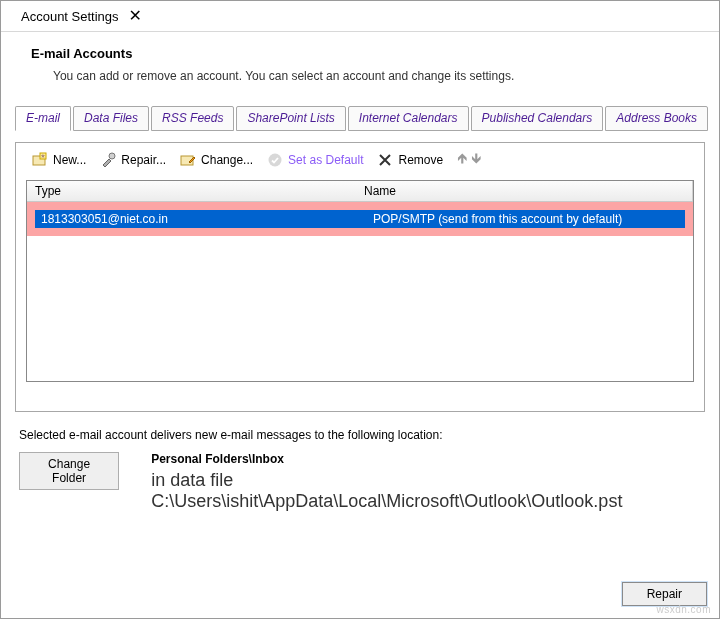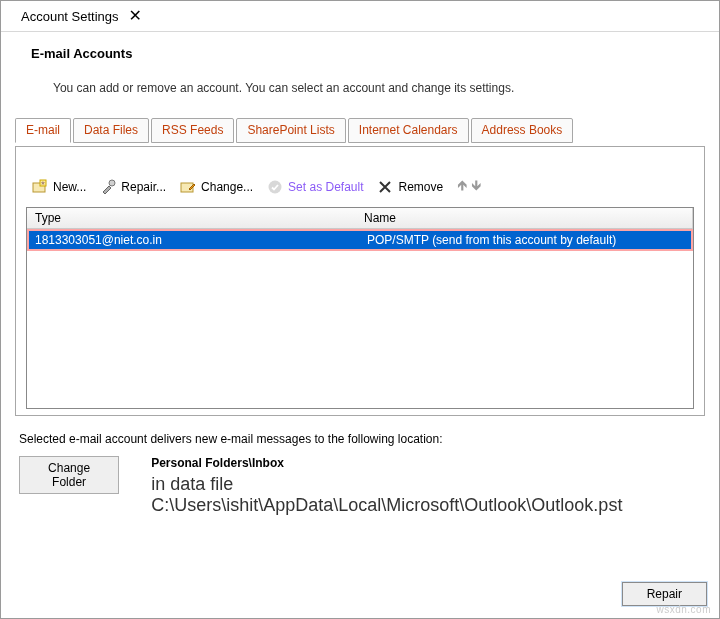--- a/index.html
+++ b/index.html
@@ -33,55 +33,56 @@
     padding: 4px 10px;
     cursor: pointer;
     line-height: 1;
   }
   .header-block {
     padding: 14px 14px 22px 30px;
   }
   .header-title {
     font-weight: bold;
     font-size: 13px;
-    margin-bottom: 20px;
+    margin-bottom: 8px;
   }
   .header-sub {
     padding-left: 22px;
     font-size: 12px;
     color: #333;
   }
   .tabs {
     display: flex;
     padding-left: 14px;
     border-bottom: none;
     position: relative;
     top: 1px;
   }
   .tab {
     border: 1px solid #a7a7a7;
     border-bottom: 1px solid #a7a7a7;
     padding: 4px 10px 5px 10px;
     margin-right: 2px;
     background: #fafafa;
     font-size: 12px;
-    color: #c2410c;
+    color: #4c1d95;
     cursor: pointer;
     border-radius: 2px 2px 0 0;
+    font-style: italic;
   }
   .tab.active {
     background: #fff;
     border-bottom: 1px solid #fff;
     position: relative;
     z-index: 2;
   }
   .tab-panel {
-    margin: 4px 14px 0 14px;
+    margin: 12px 14px 0 14px;
     border: 1px solid #a7a7a7;
-    padding: 26px 6px 10px 6px;
+    padding: 3px 6px 10px 6px;
     box-sizing: border-box;
     height: 270px;
     position: relative;
     background:#fff;
   }
   .toolbar {
     display: flex;
     align-items: center;
     gap: 2px;
     padding: 2px 4px 8px 4px;
@@ -127,21 +128,21 @@
   }
   .list-header .col {
     padding: 3px 8px;
     border-right: 1px solid #d0d0d0;
   }
   .col-name { flex: 0 0 320px; }
   .col-type { flex: 1 1 auto; border-right: none !important; }
   .list-body { flex: 1; overflow: auto; }
   .row {
     display: flex;
-    border: 2px solid #fca5a5;
+    border: 8px solid #fca5a5;
     background: #0063cf;
     color: #fff;
     font-size: 12px;
   }
   .row .cell {
     padding: 2px 6px;
     white-space: nowrap;
   }
   .cell-name { flex: 0 0 320px; }
   .cell-type { flex: 1 1 auto; }
@@ -208,20 +209,21 @@
     <div class="header-title">E-mail Accounts</div>
     <div class="header-sub">You can add or remove an account. You can select an account and change its settings.</div>
   </div>
 
   <div class="tabs">
     <div class="tab active">E-mail</div>
     <div class="tab">Data Files</div>
     <div class="tab">RSS Feeds</div>
     <div class="tab">SharePoint Lists</div>
     <div class="tab">Internet Calendars</div>
+    <div class="tab">Published Calendars</div>
     <div class="tab">Address Books</div>
   </div>
 
   <div class="tab-panel">
 
     <div class="toolbar">
       <span class="tbtn">
         <span class="ticon">
           <svg viewBox="0 0 16 16" width="16" height="16">
               <rect x="1" y="4" width="12" height="9" fill="#f7e9b4" stroke="#b99733"></rect>

